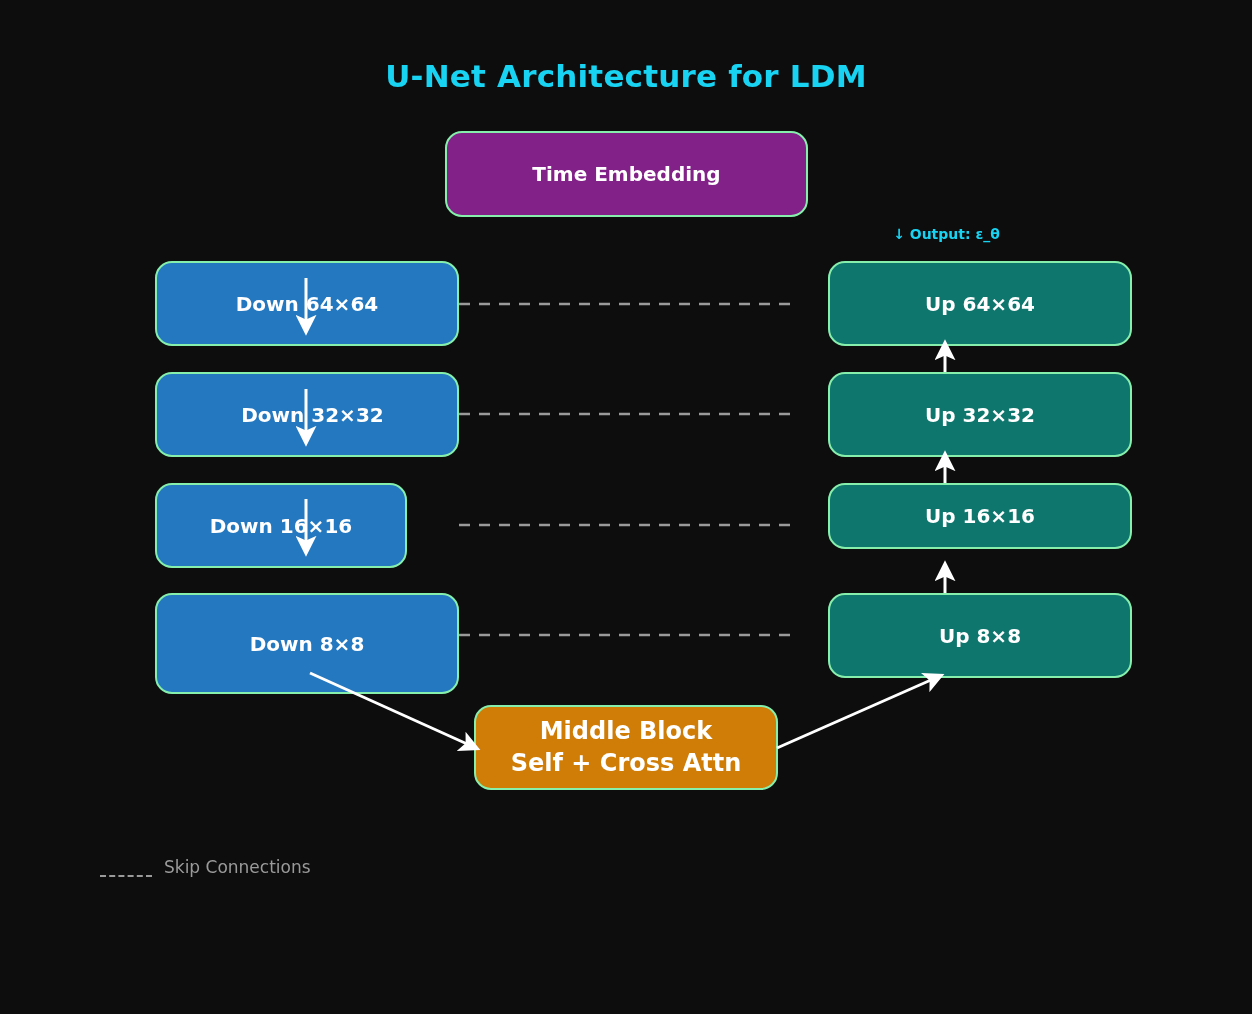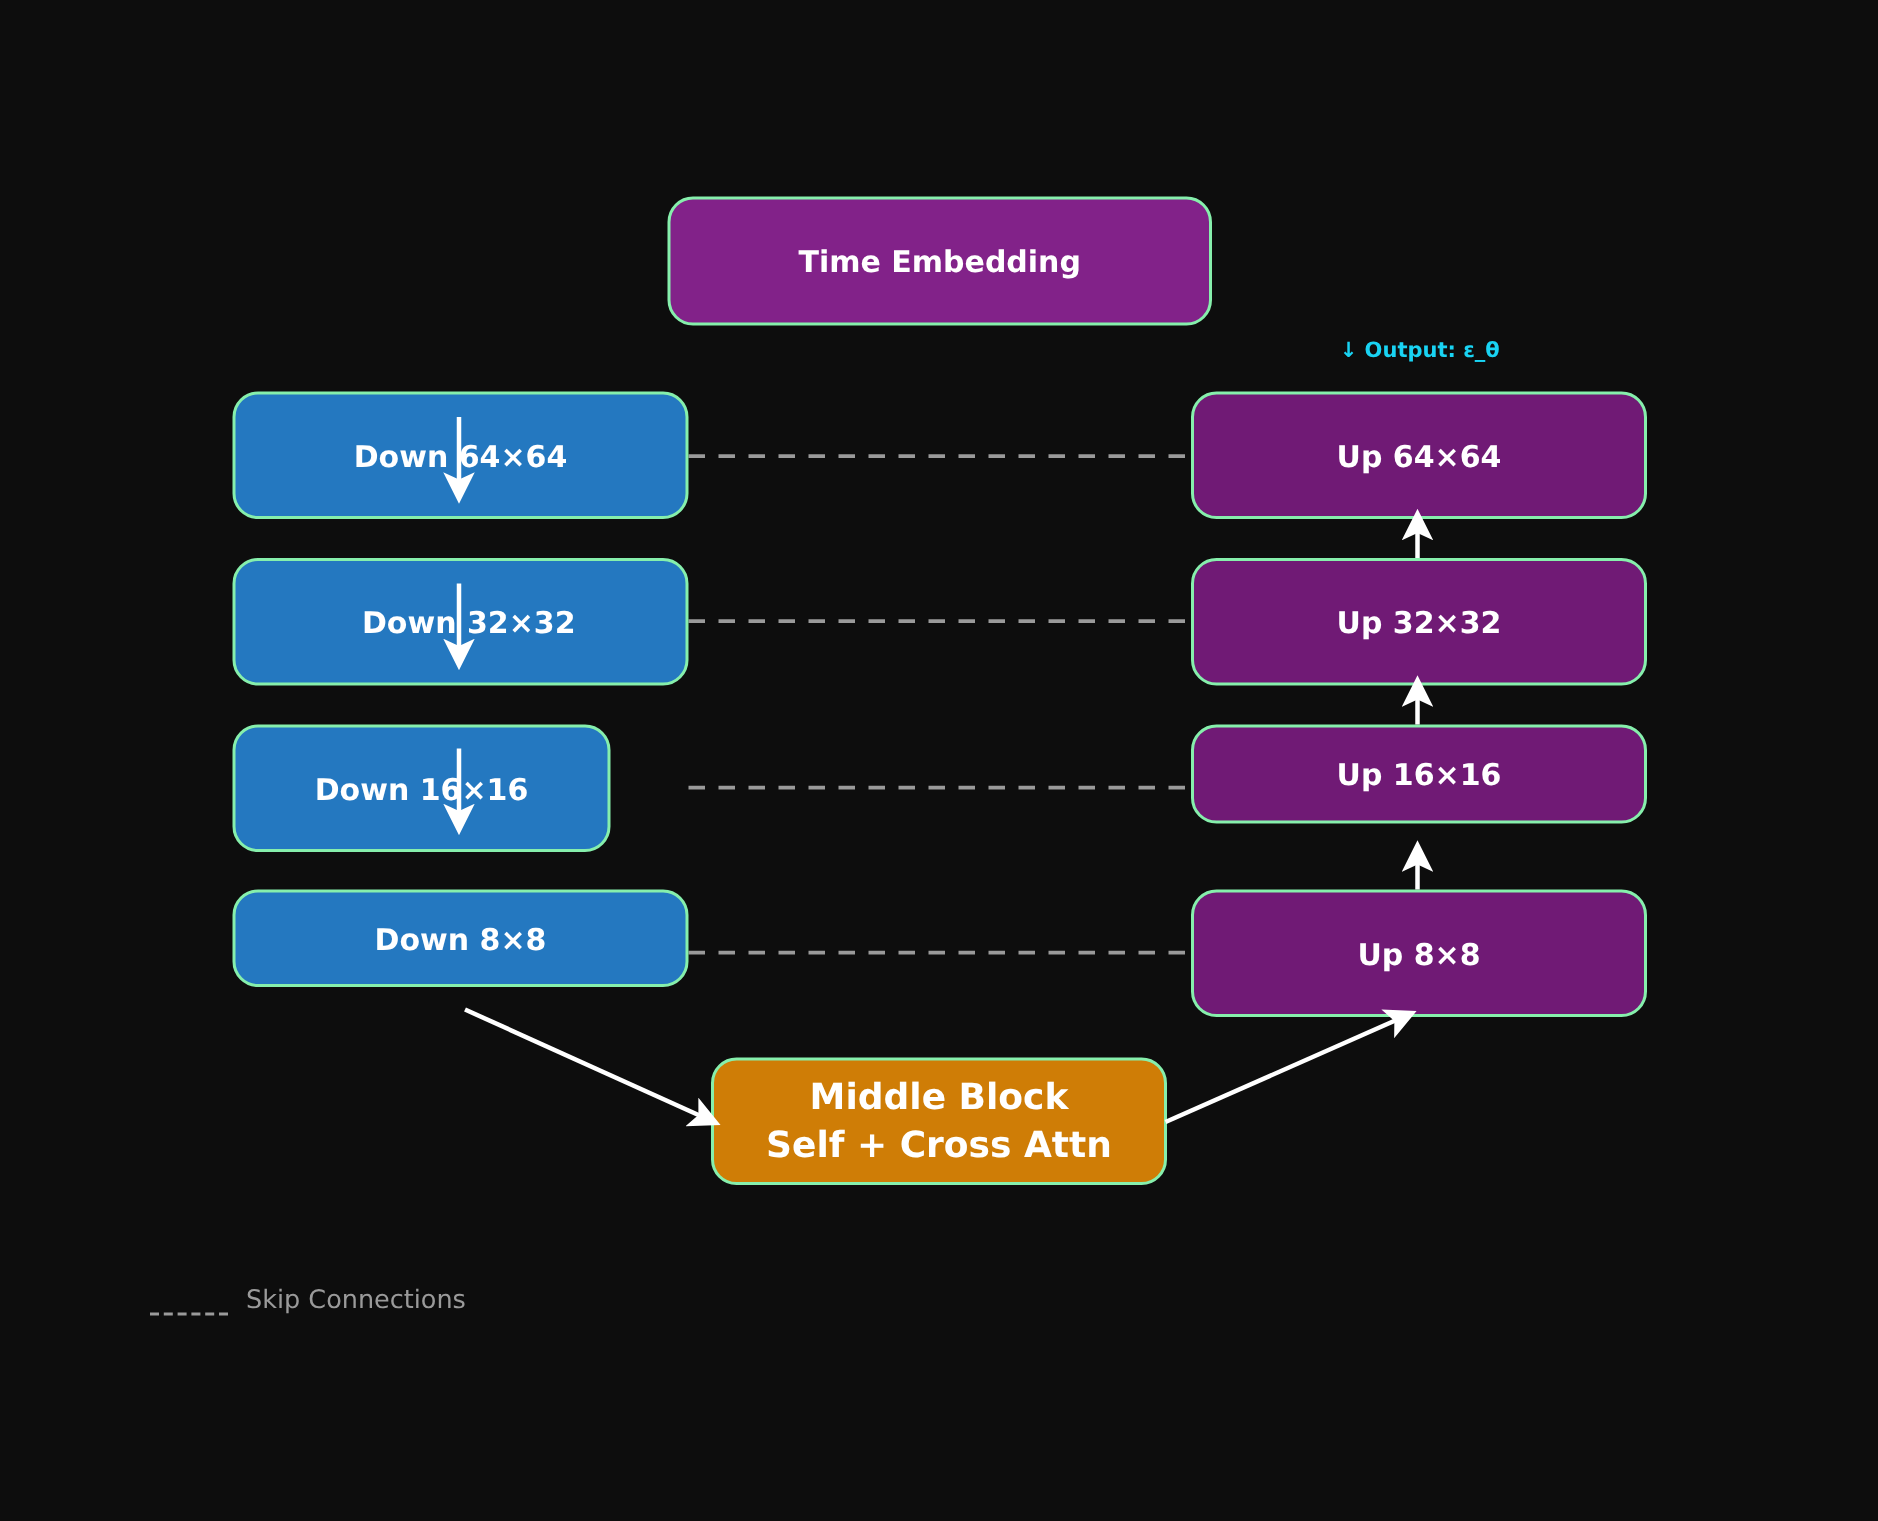--- a/index.html
+++ b/index.html
@@ -62,21 +62,21 @@
     font-size: 20px;
     font-weight: bold;
     text-align: center;
     line-height: 1.3;
     white-space: pre-line;
     z-index: 3;
   }
 
   .block.time   { background: #822289; }
   .block.down   { background: #2478c0; text-align: right; }
-  .block.up     { background: #701a75; }
+  .block.up     { background: #0f766e; margin-left: 34px; }
   .block.middle { background: #cf7d06; font-size: 24px; }
 
   
   #wires {
     position: absolute;
     left: 0;
     top: 0;
     width: 1252px;
     height: 1014px;
     z-index: 4;
@@ -110,32 +110,33 @@
     color: #9a9a9a;
     font-size: 17px;
     white-space: pre;
   }
 </style>
 </head>
 <body>
 
 <div id="canvas">
 
+  <div class="diagram-title">U-Net Architecture for LDM</div>
 
   <div class="block time" style="left:445px; top:131px; width:363px; height:86px;">Time Embedding</div>
 
   <div class="output-label">↓ Output: ε_θ</div>
 
   <div class="block down" style="left:155px; top:261px; width:304px; height:85px;">Down 64×64</div>
 
   <div class="block down" style="left:155px; top:372px; width:304px; height:85px;padding-left:11px;">Down 32×32</div>
 
   <div class="block down" style="left:155px; top:483px; width:252px; height:85px;">Down 16×16</div>
 
-  <div class="block down" style="left:155px; top:593px; width:304px; height:65px;">Down 8×8</div>
+  <div class="block down" style="left:155px; top:593px; width:304px; height:101px;">Down 8×8</div>
 
   <div class="block up" style="left:794px; top:261px; width:304px; height:85px;">Up 64×64</div>
 
   <div class="block up" style="left:794px; top:372px; width:304px; height:85px;">Up 32×32</div>
 
   <div class="block up" style="left:794px; top:483px; width:304px; height:66px;">Up 16×16</div>
 
   <div class="block up" style="left:794px; top:593px; width:304px; height:85px;">Up 8×8</div>
 
   <div class="block middle" style="left:474px; top:705px; width:304px; height:85px;">Middle Block

